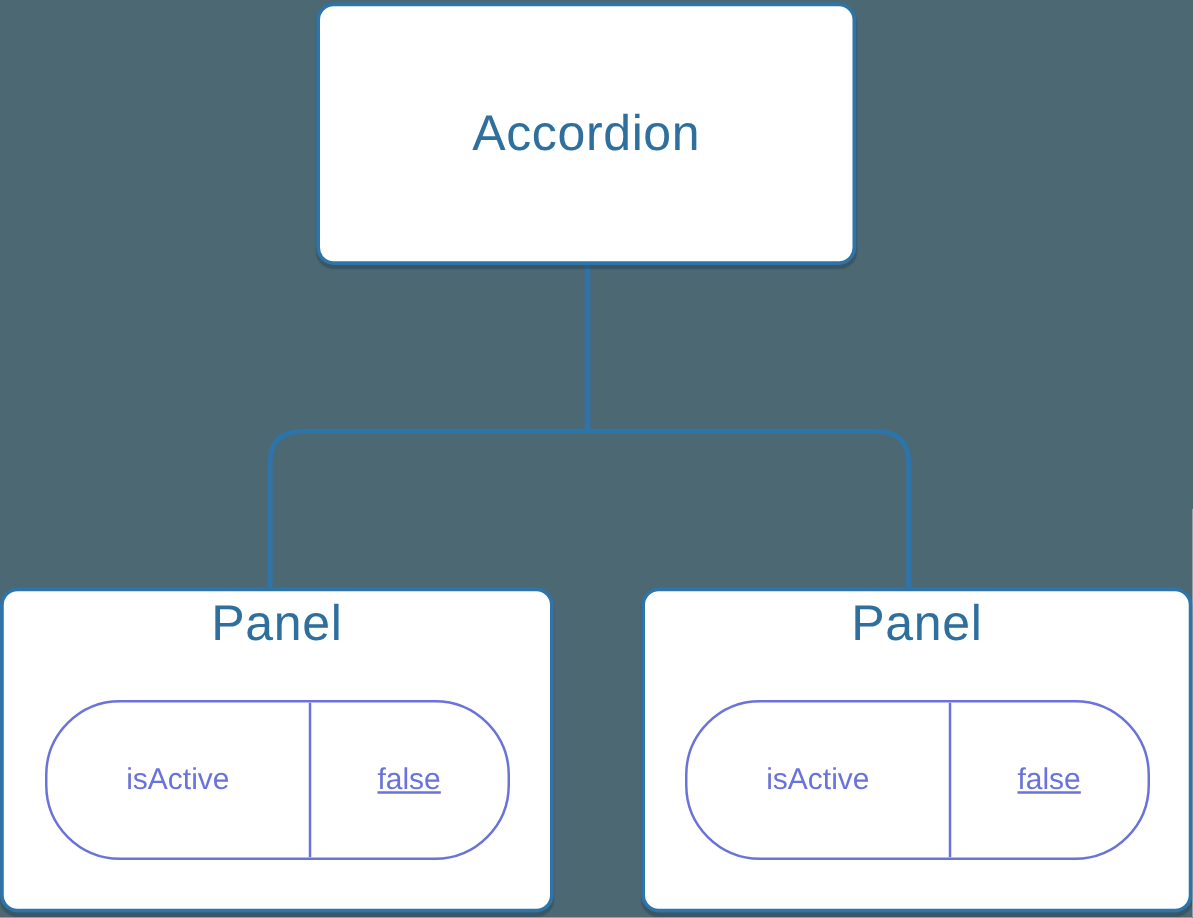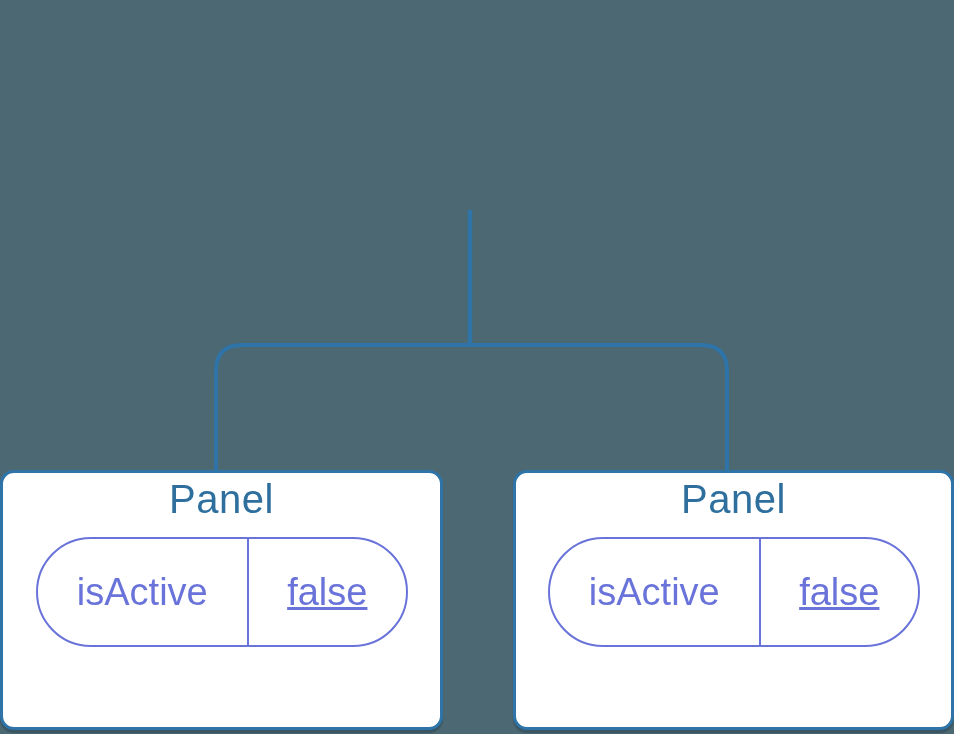--- a/index.html
+++ b/index.html
@@ -51,30 +51,30 @@
     width: 443px;
     height: 260px;
   }
   #panel-node-left  { left: 0; }
   #panel-node-right { left: 513px; width: 441px; }
   .panel-node .node-title {
     height: 52px;
     line-height: 52px;
   }
   .state-pill {
-    margin: 12px auto 0 auto;
+    margin: 35px auto 0 auto;
     width: 372px;
-    height: 110px;
+    height: 128px;
     border: 2.5px solid var(--state-accent, #6973D9);
     border-radius: 60px;
     box-sizing: border-box;
     display: flex;
     align-items: stretch;
     color: var(--state-accent, #6973D9);
-    font-size: 38px;
+    font-size: 24px;
     overflow: hidden;
   }
   .state-cell {
     display: flex;
     align-items: center;
     justify-content: center;
   }
   .state-name {
     width: 57.5%;
     border-right: 2.5px solid var(--state-accent, #6973D9);
@@ -85,20 +85,23 @@
 </head>
 <body>
 
 <div id="stage">
 
   <svg class="connectors" viewBox="0 0 954 734" fill="none">
     <path d="M 470 210 L 470 347" stroke="var(--connector, #2E74A8)" stroke-width="4.5"></path>
     <path d="M 216 472 L 216 371 Q 216 345 242 345 L 701 345 Q 727 345 727 371 L 727 472" stroke="var(--connector, #2E74A8)" stroke-width="4"></path>
   </svg>
 
+  <div class="node" id="accordion-node">
+    <div class="node-title">Accordion</div>
+  </div>
 
   <div class="node panel-node" id="panel-node-left">
     <div class="node-title">Panel</div>
     <div class="state-pill">
       <div class="state-cell state-name">isActive</div>
       <div class="state-cell state-value">false</div>
     </div>
   </div>
 
   <div class="node panel-node" id="panel-node-right">

